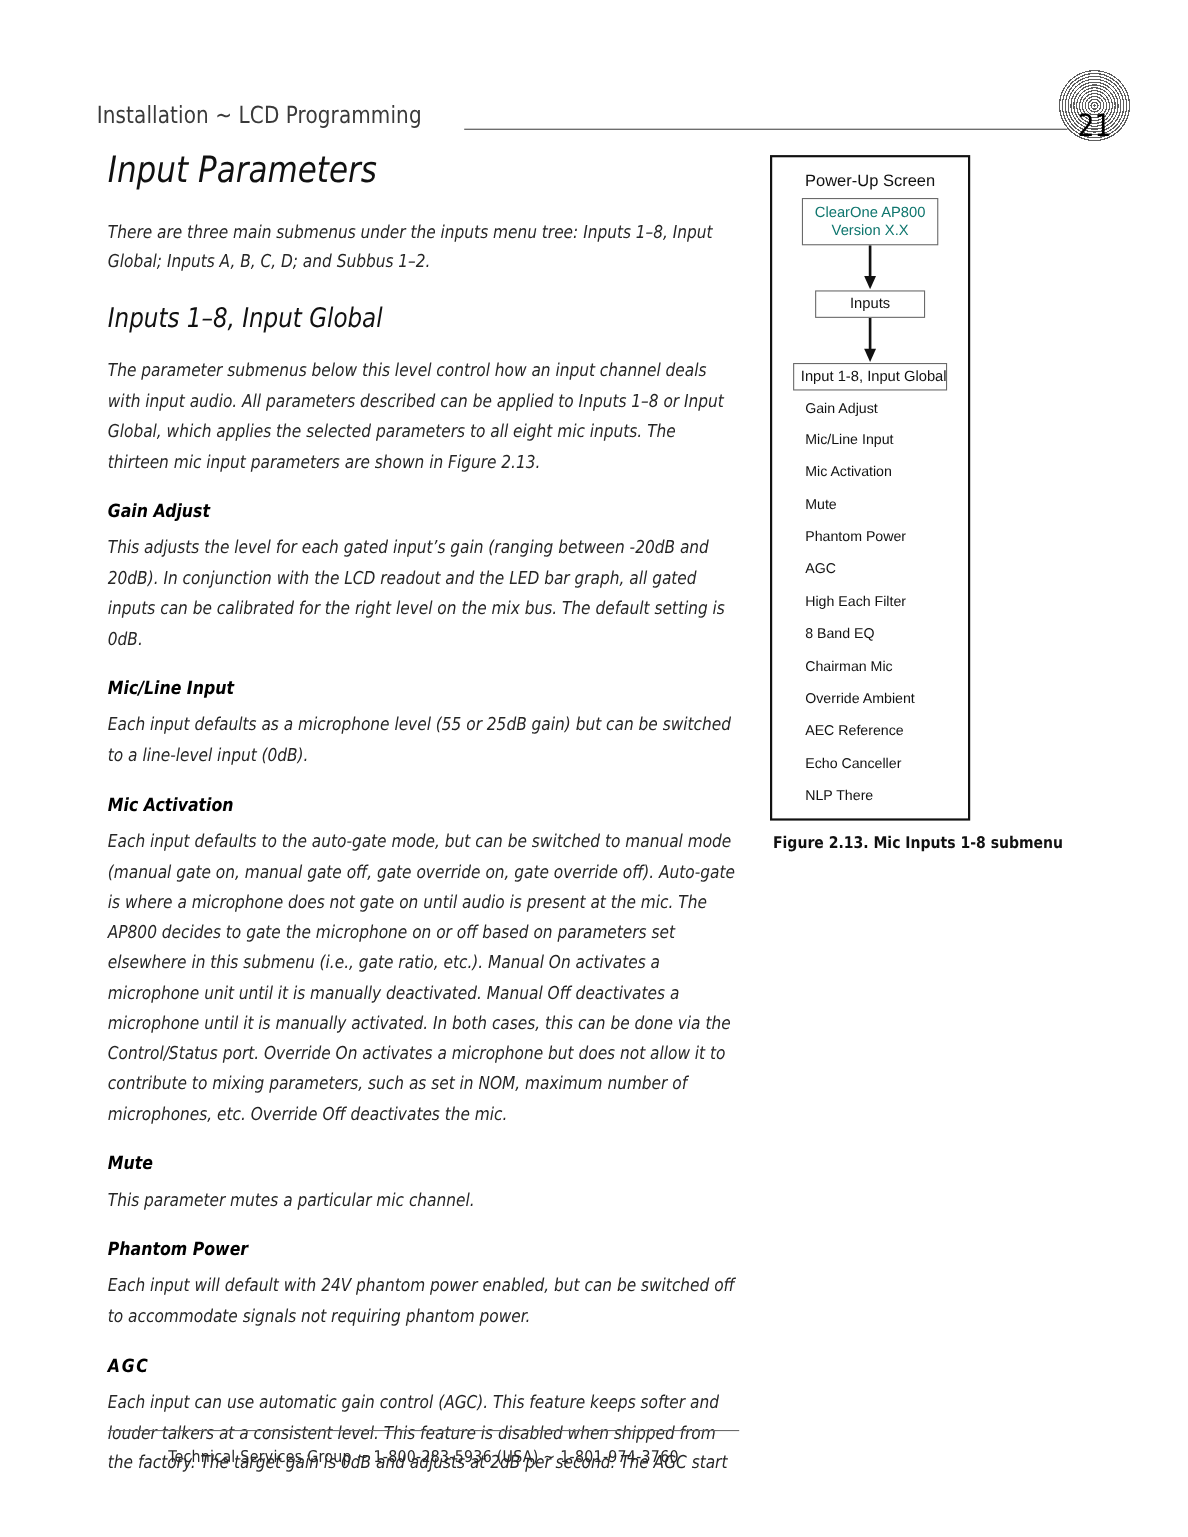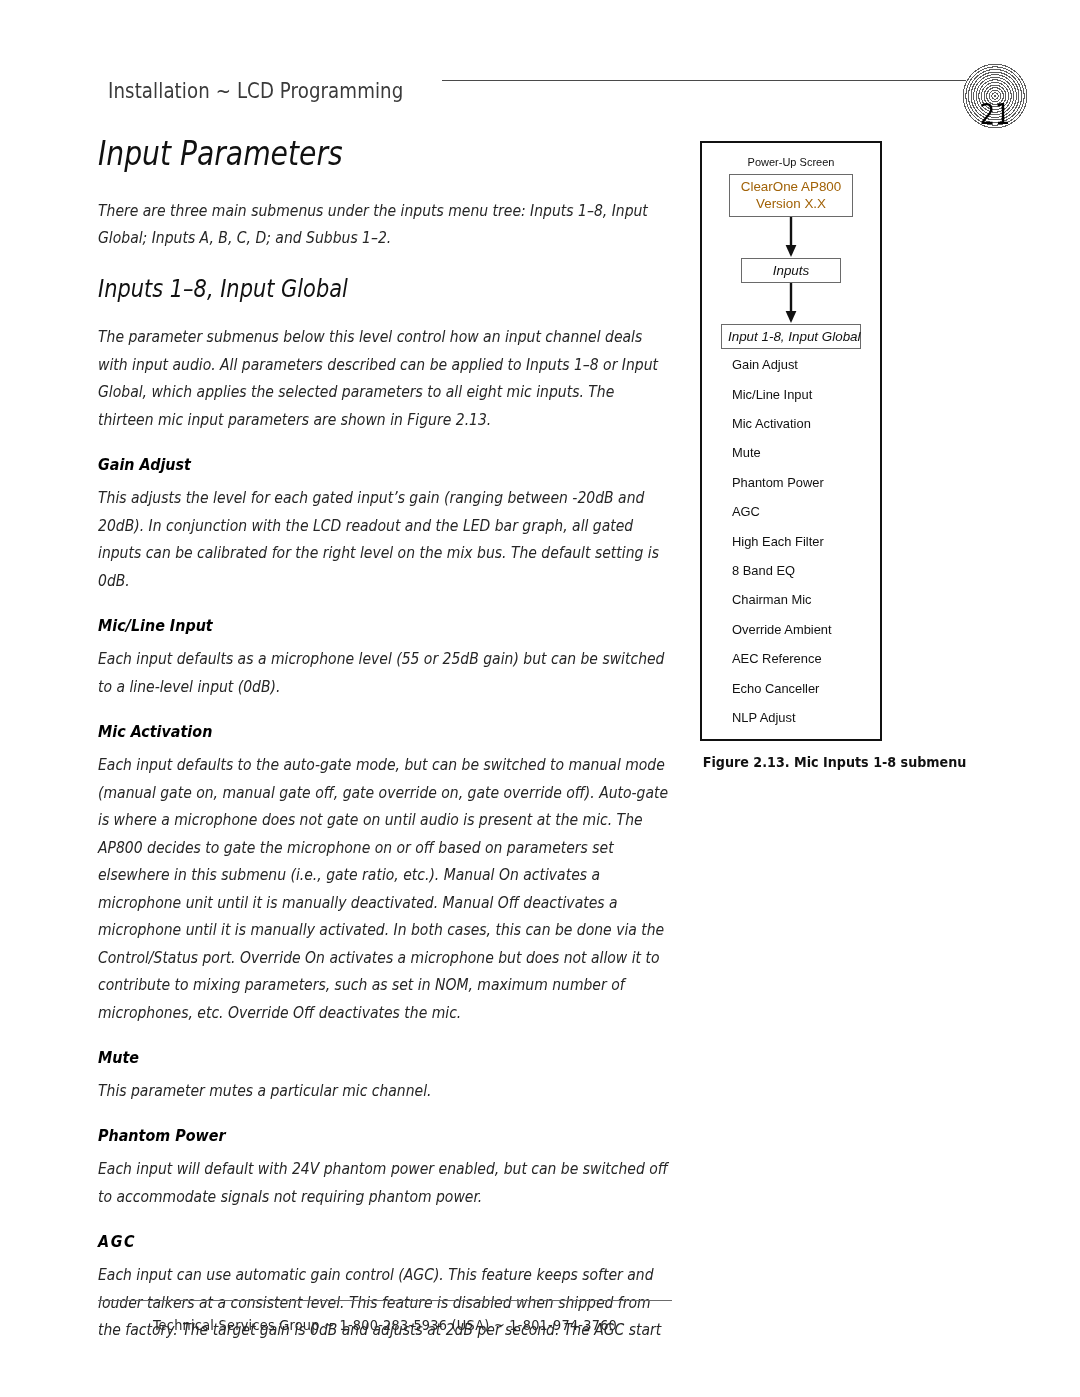--- a/index.html
+++ b/index.html
@@ -13,26 +13,26 @@
     height: 1397px;
     background: #ffffff;
     overflow: hidden;
     font-family: "Liberation Sans", sans-serif;
     color: #1a1a1a;
   }
 
   
   .header {
     position: absolute;
-    left: 108px;
+    left: 88px;
     top: 78px;
     width: 884px;
     height: 40px;
     display: flex;
-    align-items: flex-start;
+    align-items: flex-end;
   }
   .header-title {
     font-family: "DejaVu Sans Condensed", "Liberation Sans Narrow", "Liberation Sans", sans-serif;
     font-size: 21.5px;
     font-weight: 400;
     color: #3a3a3a;
     white-space: nowrap;
     letter-spacing: 0.1px;
     transform: scaleX(0.94);
     transform-origin: left center;
@@ -134,38 +134,38 @@
   .flow-box {
     border: 2.4px solid #111111;
     background: #ffffff;
     padding: 10px 6px 12px 6px;
     box-sizing: border-box;
     width: 182px;
   }
   .flow-caption-top {
     text-align: center;
     font-family: "Liberation Sans", sans-serif;
-    font-size: 11px;
+    font-size: 15px;
     color: #111111;
     line-height: 1.3;
     margin: 2px 0 5px 0;
   }
   .lcd-box {
     border: 1.1px solid #6a6a6a;
     background: #ffffff;
     margin: 0 auto;
     width: 124px;
     padding: 3px 4px 4px 4px;
     box-sizing: border-box;
     text-align: center;
   }
   .lcd-line {
     font-family: "Liberation Sans", sans-serif;
     font-size: 13.4px;
-    color: #a16207;
+    color: #0f766e;
     line-height: 17px;
     white-space: nowrap;
   }
   .arrow {
     width: 100%;
     height: 41px;
     display: flex;
     justify-content: center;
   }
   .arrow svg { display: block; }
@@ -178,21 +178,20 @@
     text-align: center;
   }
   .node-box.inputs { width: 100px; }
   .node-box.submenu { width: 140px; }
   .node-label {
     font-family: "Liberation Sans", sans-serif;
     font-size: 13.4px;
     color: #111111;
     line-height: 17px;
     white-space: nowrap;
-    font-style: italic;
   }
   .menu-list {
     margin: 9px 0 0 0;
     padding: 0 0 0 24px;
     list-style: none;
   }
   .menu-item {
     font-family: "Liberation Sans", sans-serif;
     font-size: 12.9px;
     color: #111111;
@@ -314,21 +313,21 @@
         <li class="menu-item">Mic Activation</li>
         <li class="menu-item">Mute</li>
         <li class="menu-item">Phantom Power</li>
         <li class="menu-item">AGC</li>
         <li class="menu-item">High Each Filter</li>
         <li class="menu-item">8 Band EQ</li>
         <li class="menu-item">Chairman Mic</li>
         <li class="menu-item">Override Ambient</li>
         <li class="menu-item">AEC Reference</li>
         <li class="menu-item">Echo Canceller</li>
-        <li class="menu-item">NLP Adjust</li>
+        <li class="menu-item">NLP There</li>
       </ul>
 
     </div>
 
     <div class="figure-caption">Figure 2.13.  Mic Inputs 1-8 submenu</div>
   </div>
 
   <div class="footer-rule"></div>
   <div class="footer-text">Technical Services Group ~ 1-800-283-5936 (USA) ~ 1-801-974-3760</div>
 

